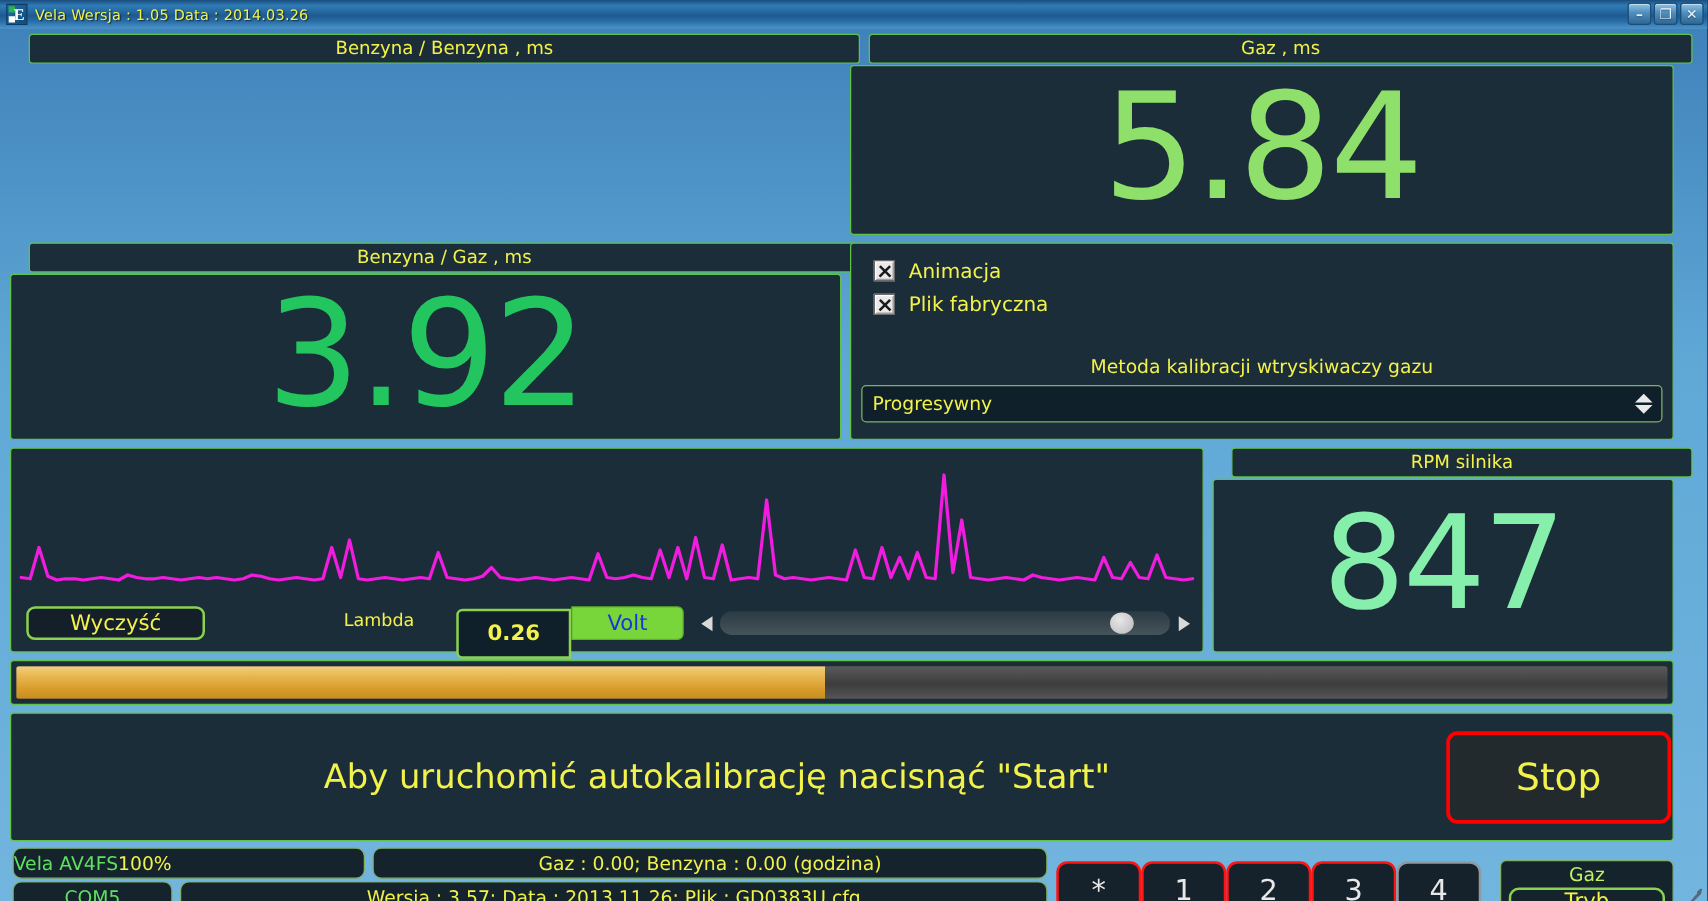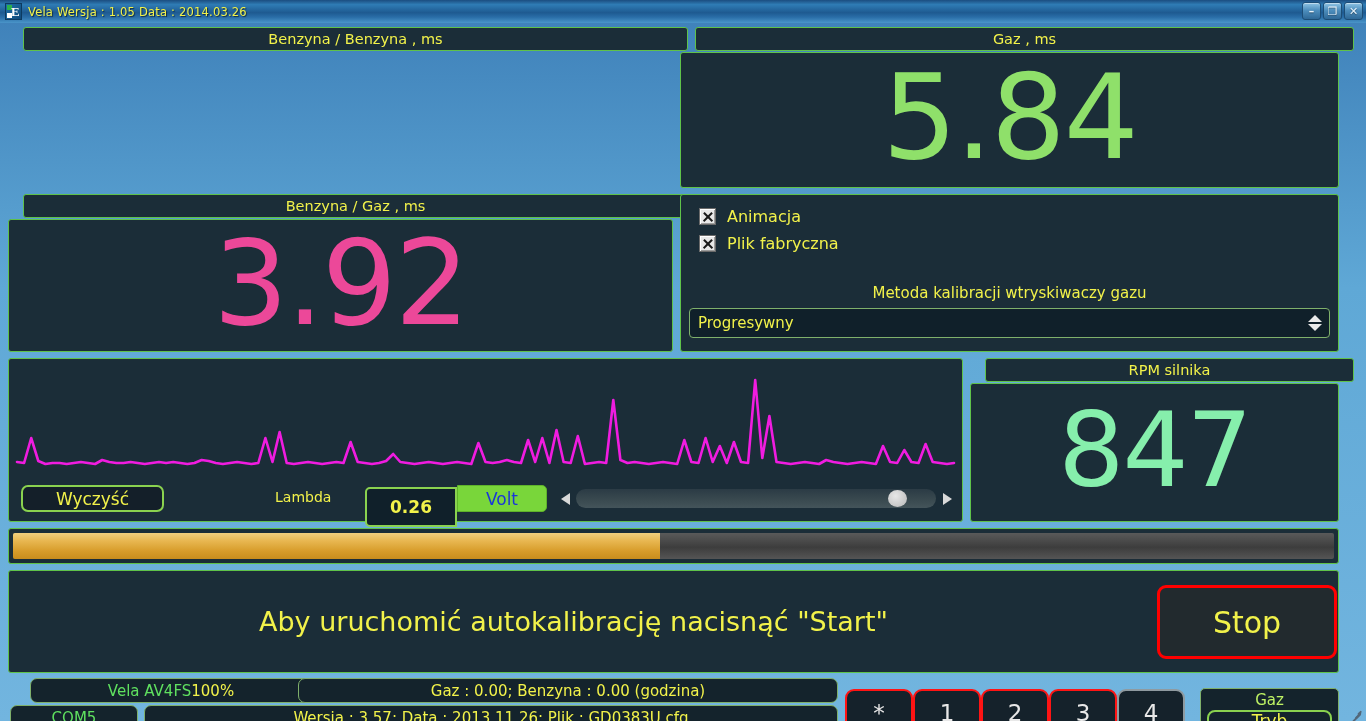--- a/index.html
+++ b/index.html
@@ -160,21 +160,21 @@
     position:absolute;background:#222a2e;border:3px solid #ff0000;border-radius:9px;
     display:flex;align-items:center;justify-content:center;
     color:#f2f24a;font-size:30px;
   }
 
   
   .sbox{
     position:absolute;background:#14232c;border:1px solid #7fb06b;border-radius:7px;
     display:flex;align-items:center;justify-content:center;font-size:15px;
   }
-  .sbox.twocol{justify-content:center;margin-left:20px;}
+  .sbox.twocol{justify-content:flex-start;}
   .numbtn{
     position:absolute;background:#15222b;border:2px solid #ff1414;border-radius:9px;
     display:flex;align-items:center;justify-content:center;
     color:#e8e8e8;font-size:23px;
   }
   .numbtn.gray{border-color:#8f9aa0;}
   #modepanel{
     position:absolute;background:#14232c;border:1px solid #7fb06b;border-radius:5px;
   }
   #modetitle{
@@ -221,21 +221,21 @@
 
     <div class="panel-title" style="left:4px;top:3px;width:665px;height:24px;">Benzyna / Benzyna , ms</div>
 
     <div class="panel-title" style="left:676px;top:3px;width:659px;height:24px;">Gaz , ms</div>
     <div class="panel" style="left:676px;top:28px;width:659px;height:136px;">
       <div class="bigval" style="color:#8fe06a">5.84</div>
     </div>
 
     <div class="panel-title" style="left:4px;top:170px;width:665px;height:24px;">Benzyna / Gaz , ms</div>
     <div class="panel" style="left:4px;top:195px;width:665px;height:133px;">
-      <div class="bigval" style="color:#ec4899">3.92</div>
+      <div class="bigval" style="color:#22c55e">3.92</div>
     </div>
 
     <div class="panel" style="left:676px;top:170px;width:659px;height:158px;">
 
       <div class="cbrow" style="left:18px;top:12px;">
         <span class="cbox"></span>
         <span class="cblabel">Animacja</span>
       </div>
 
       <div class="cbrow" style="left:18px;top:39px;">

